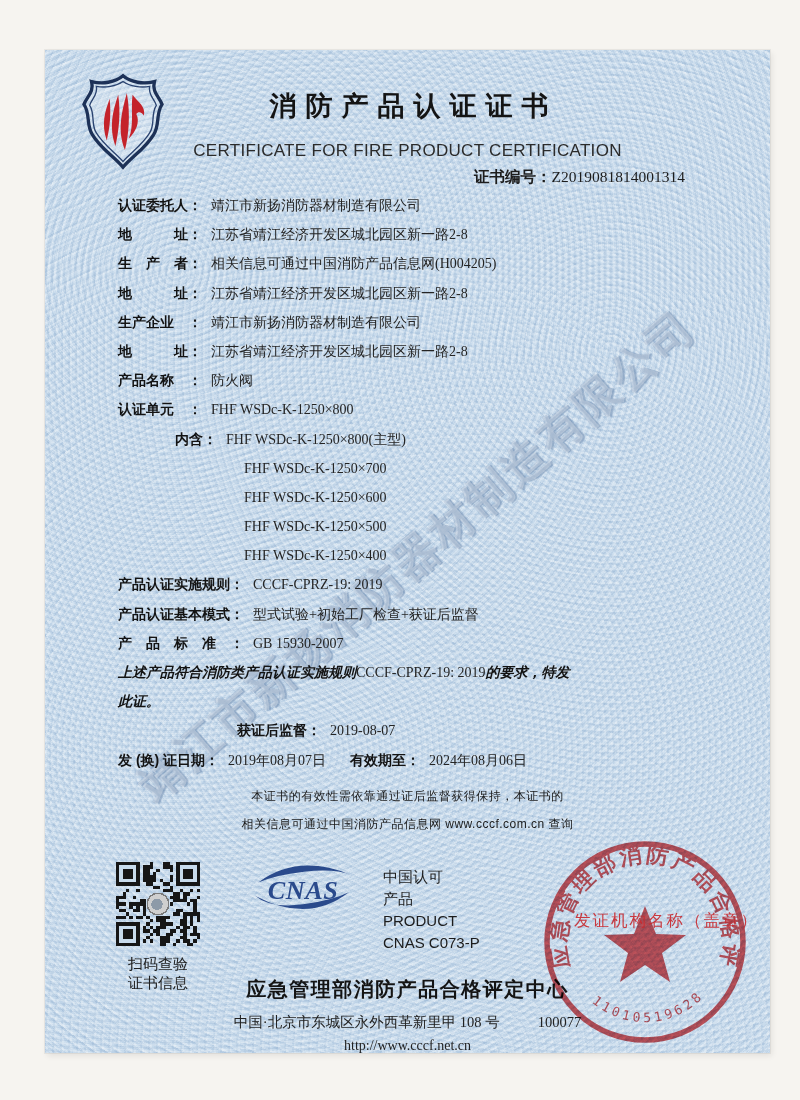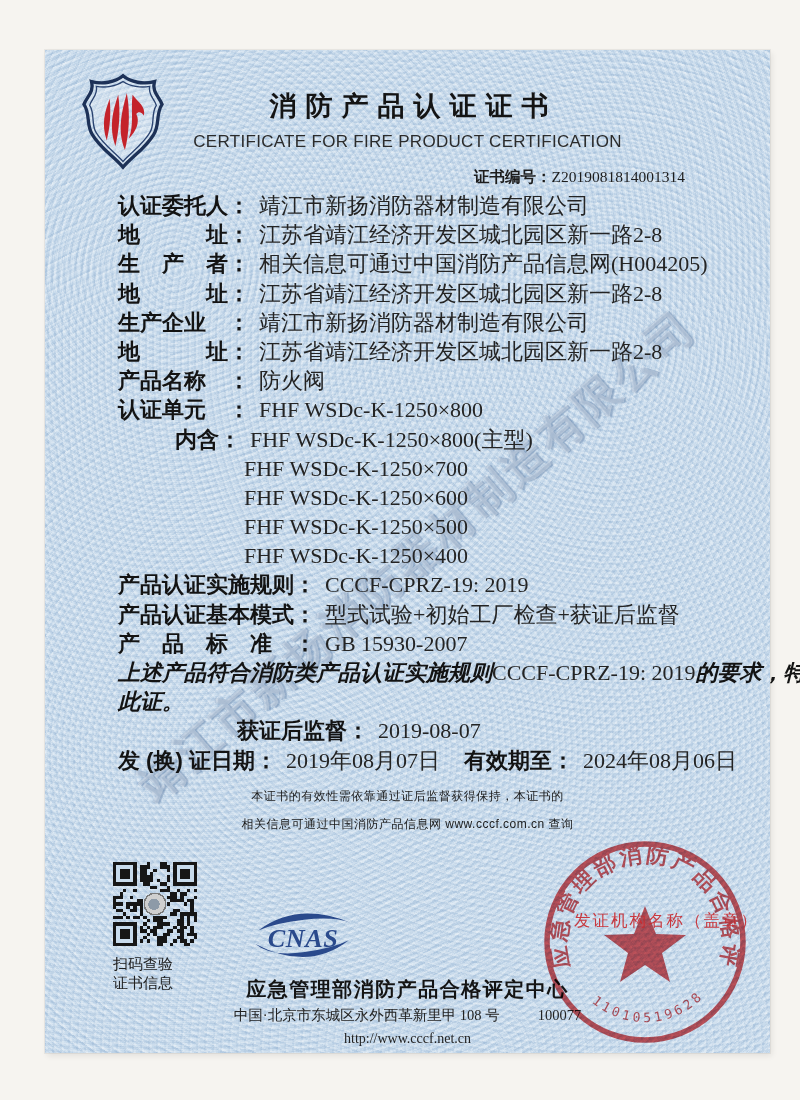--- a/index.html
+++ b/index.html
@@ -10,45 +10,45 @@
     background-color:#c8dbec;
     background-image:
       repeating-radial-gradient(circle at 18% 22%, rgba(255,255,255,0.20) 0 1.5px, rgba(255,255,255,0) 1.5px 3px, rgba(120,155,195,0.14) 3px 4.5px, rgba(120,155,195,0) 4.5px 6px),
       repeating-radial-gradient(circle at 78% 30%, rgba(255,255,255,0.16) 0 2px, rgba(120,155,195,0.12) 2px 4px, rgba(255,255,255,0) 4px 7px),
       repeating-radial-gradient(circle at 35% 70%, rgba(255,255,255,0.15) 0 2px, rgba(120,155,195,0.10) 2px 4px, rgba(255,255,255,0) 4px 6px),
       repeating-radial-gradient(circle at 60% 100%, rgba(255,255,255,0.14) 0 2px, rgba(120,155,195,0.10) 2px 4px, rgba(255,255,255,0) 4px 8px);
     box-shadow:0 0 0 1px rgba(0,0,0,0.05), 2px 3px 6px rgba(0,0,0,0.08);
   }
   .shield{position:absolute;left:30px;top:22px;width:96px;height:100px;}
   .title{position:absolute;top:38px;left:12px;right:0;text-align:center;font-size:27px;font-weight:bold;letter-spacing:9px;color:#141414;}
-  .subtitle{position:absolute;top:82px;left:0;right:0;text-align:center;font-size:17px;letter-spacing:0.3px;color:#2b2b2b;}
+  .subtitle{position:absolute;top:91px;left:0;right:0;text-align:center;font-size:17px;letter-spacing:0.3px;color:#2b2b2b;}
   .certno{position:absolute;top:117px;left:410px;font-size:15.5px;font-family:"Liberation Serif","DejaVu Serif",serif;color:#1d1d1d;margin-left:19px;}
   .certno .cl{font-weight:bold;font-family:"Liberation Sans","DejaVu Sans",sans-serif;}
   .content{position:absolute;top:141px;left:73px;right:28px;z-index:2;}
-  .row{height:29.2px;line-height:29.2px;font-size:22px;white-space:nowrap;}
+  .row{height:29.2px;line-height:29.2px;font-size:14px;white-space:nowrap;}
   .lbl{font-weight:bold;color:#131313;}
   .val{font-family:"Liberation Serif","DejaVu Serif",serif;color:#242424;margin-left:9px;}
   .inner{padding-left:57px;}
   .cont{padding-left:117px;}
   .datec{padding-left:119px;}
   .date2 .val{margin-right:24px;}
   .stmt .b{font-weight:bold;color:#131313;font-style:italic;}
   .stmt .n{font-family:"Liberation Serif","DejaVu Serif",serif;color:#242424;}
   .notice{position:absolute;top:733px;left:0;right:0;text-align:center;z-index:2;}
   .notice div{font-size:12px;line-height:27.5px;color:#1a1a1a;letter-spacing:0.5px;}
-  .qr-block{position:absolute;left:68px;top:812px;width:90px;z-index:2;}
+  .qr-block{position:absolute;left:68px;top:812px;width:90px;text-align:center;z-index:2;}
   .qr-block svg{width:84px;height:84px;background:#fff0;}
   .qr-cap{font-size:15px;line-height:19px;color:#202020;margin-top:4px;}
-  .cnas-block{position:absolute;left:198px;top:840px;z-index:2;}
+  .cnas-block{position:absolute;left:198px;top:792px;z-index:2;}
   .cnas-block svg{width:120px;height:92px;}
   .cnas-text{position:absolute;left:338px;top:816px;z-index:2;font-size:15px;line-height:22px;color:#1c1c1c;}
   .cnas-text .cn{font-family:"Liberation Serif","DejaVu Serif",serif;}
   .footer{position:absolute;left:0;right:0;top:926px;text-align:center;z-index:2;}
   .footer .org{font-size:20px;font-weight:bold;letter-spacing:1.5px;color:#141414;}
-  .footer .addr{margin-top:3px;font-size:14.5px;font-family:"Liberation Serif","DejaVu Serif",serif;color:#222;}
+  .footer .addr{margin-top:10px;font-size:14.5px;font-family:"Liberation Serif","DejaVu Serif",serif;color:#222;}
   .footer .addr .post{margin-left:38px;}
   .footer .url{margin-top:6px;font-size:14px;font-family:"Liberation Serif","DejaVu Serif",serif;color:#222;}
   .seal{position:absolute;left:494px;top:786px;width:212px;height:212px;z-index:3;opacity:0.85;mix-blend-mode:multiply;}
   .seal-cap{position:absolute;left:484px;top:860px;width:230px;text-align:right;z-index:4;
     font-family:"Liberation Serif","DejaVu Serif",serif;font-size:16.5px;letter-spacing:2px;
     color:rgba(201,42,48,0.92);}
   .watermark{position:absolute;left:100px;top:712px;z-index:1;pointer-events:none;
     transform:rotate(-41deg);transform-origin:left center;white-space:nowrap;
     font-size:45px;font-weight:bold;letter-spacing:3px;
     color:rgba(255,255,255,0.30);
@@ -300,20 +300,26 @@
       </div>
     </div>
 
     <div class="cnas-block">
       <svg viewBox="0 0 220 100">
         <path d="M28,40 Q100,-14 198,26 Q168,14 112,20 Q58,26 28,40 Z" fill="#2a4a8c"></path>
         <path d="M22,64 Q50,88 110,80 Q164,73 194,58 Q120,116 22,64 Z" fill="#2a4a8c"></path>
         <text x="110" y="70" text-anchor="middle" font-family="Liberation Serif, DejaVu Serif, serif" font-size="48" font-weight="bold" font-style="italic" letter-spacing="1" fill="#2a4a8c">CNAS</text>
       </svg>
     </div>
+    <div class="cnas-text">
+      <div class="cn">中国认可</div>
+      <div class="cn">产品</div>
+      <div>PRODUCT</div>
+      <div>CNAS C073-P</div>
+    </div>
 
     <div class="footer">
       <div class="org">应急管理部消防产品合格评定中心</div>
       <div class="addr">
         <span>中国·北京市东城区永外西革新里甲 108 号</span><span class="post">100077</span>
       </div>
       <div class="url">http://www.cccf.net.cn</div>
     </div>
 
     <svg class="seal" viewBox="0 0 212 212">

